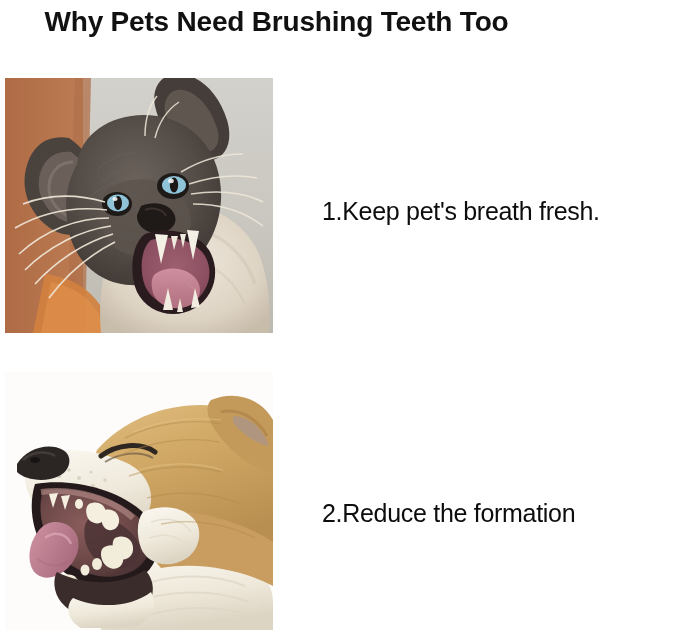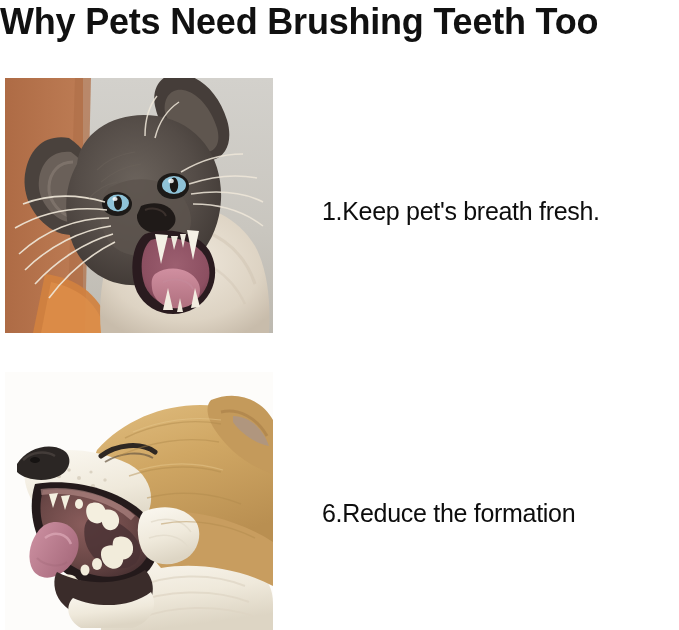--- a/index.html
+++ b/index.html
@@ -17,21 +17,21 @@
     -webkit-font-smoothing: antialiased;
   }
 
   
   .page-title {
     position: absolute;
     left: 0;
     top: 2px;
     width: 553px;
     text-align: center;
-    font-size: 36px;
+    font-size: 28px;
     font-weight: bold;
     letter-spacing: -0.2px;
     color: #111111;
     line-height: 40px;
     white-space: nowrap;
   }
 
   
   .photo {
     position: absolute;
@@ -318,17 +318,17 @@
   </svg>
 </div>
 
 <div class="points">
 
   <div class="point point-1">
     <span class="point-line">1.Keep pet's breath fresh.</span>
   </div>
 
   <div class="point point-2">
-    <span class="point-line">6.Reduce the formation</span>
+    <span class="point-line">2.Reduce the formation</span>
     
   </div>
 
 </div>
 
 </body></html>

